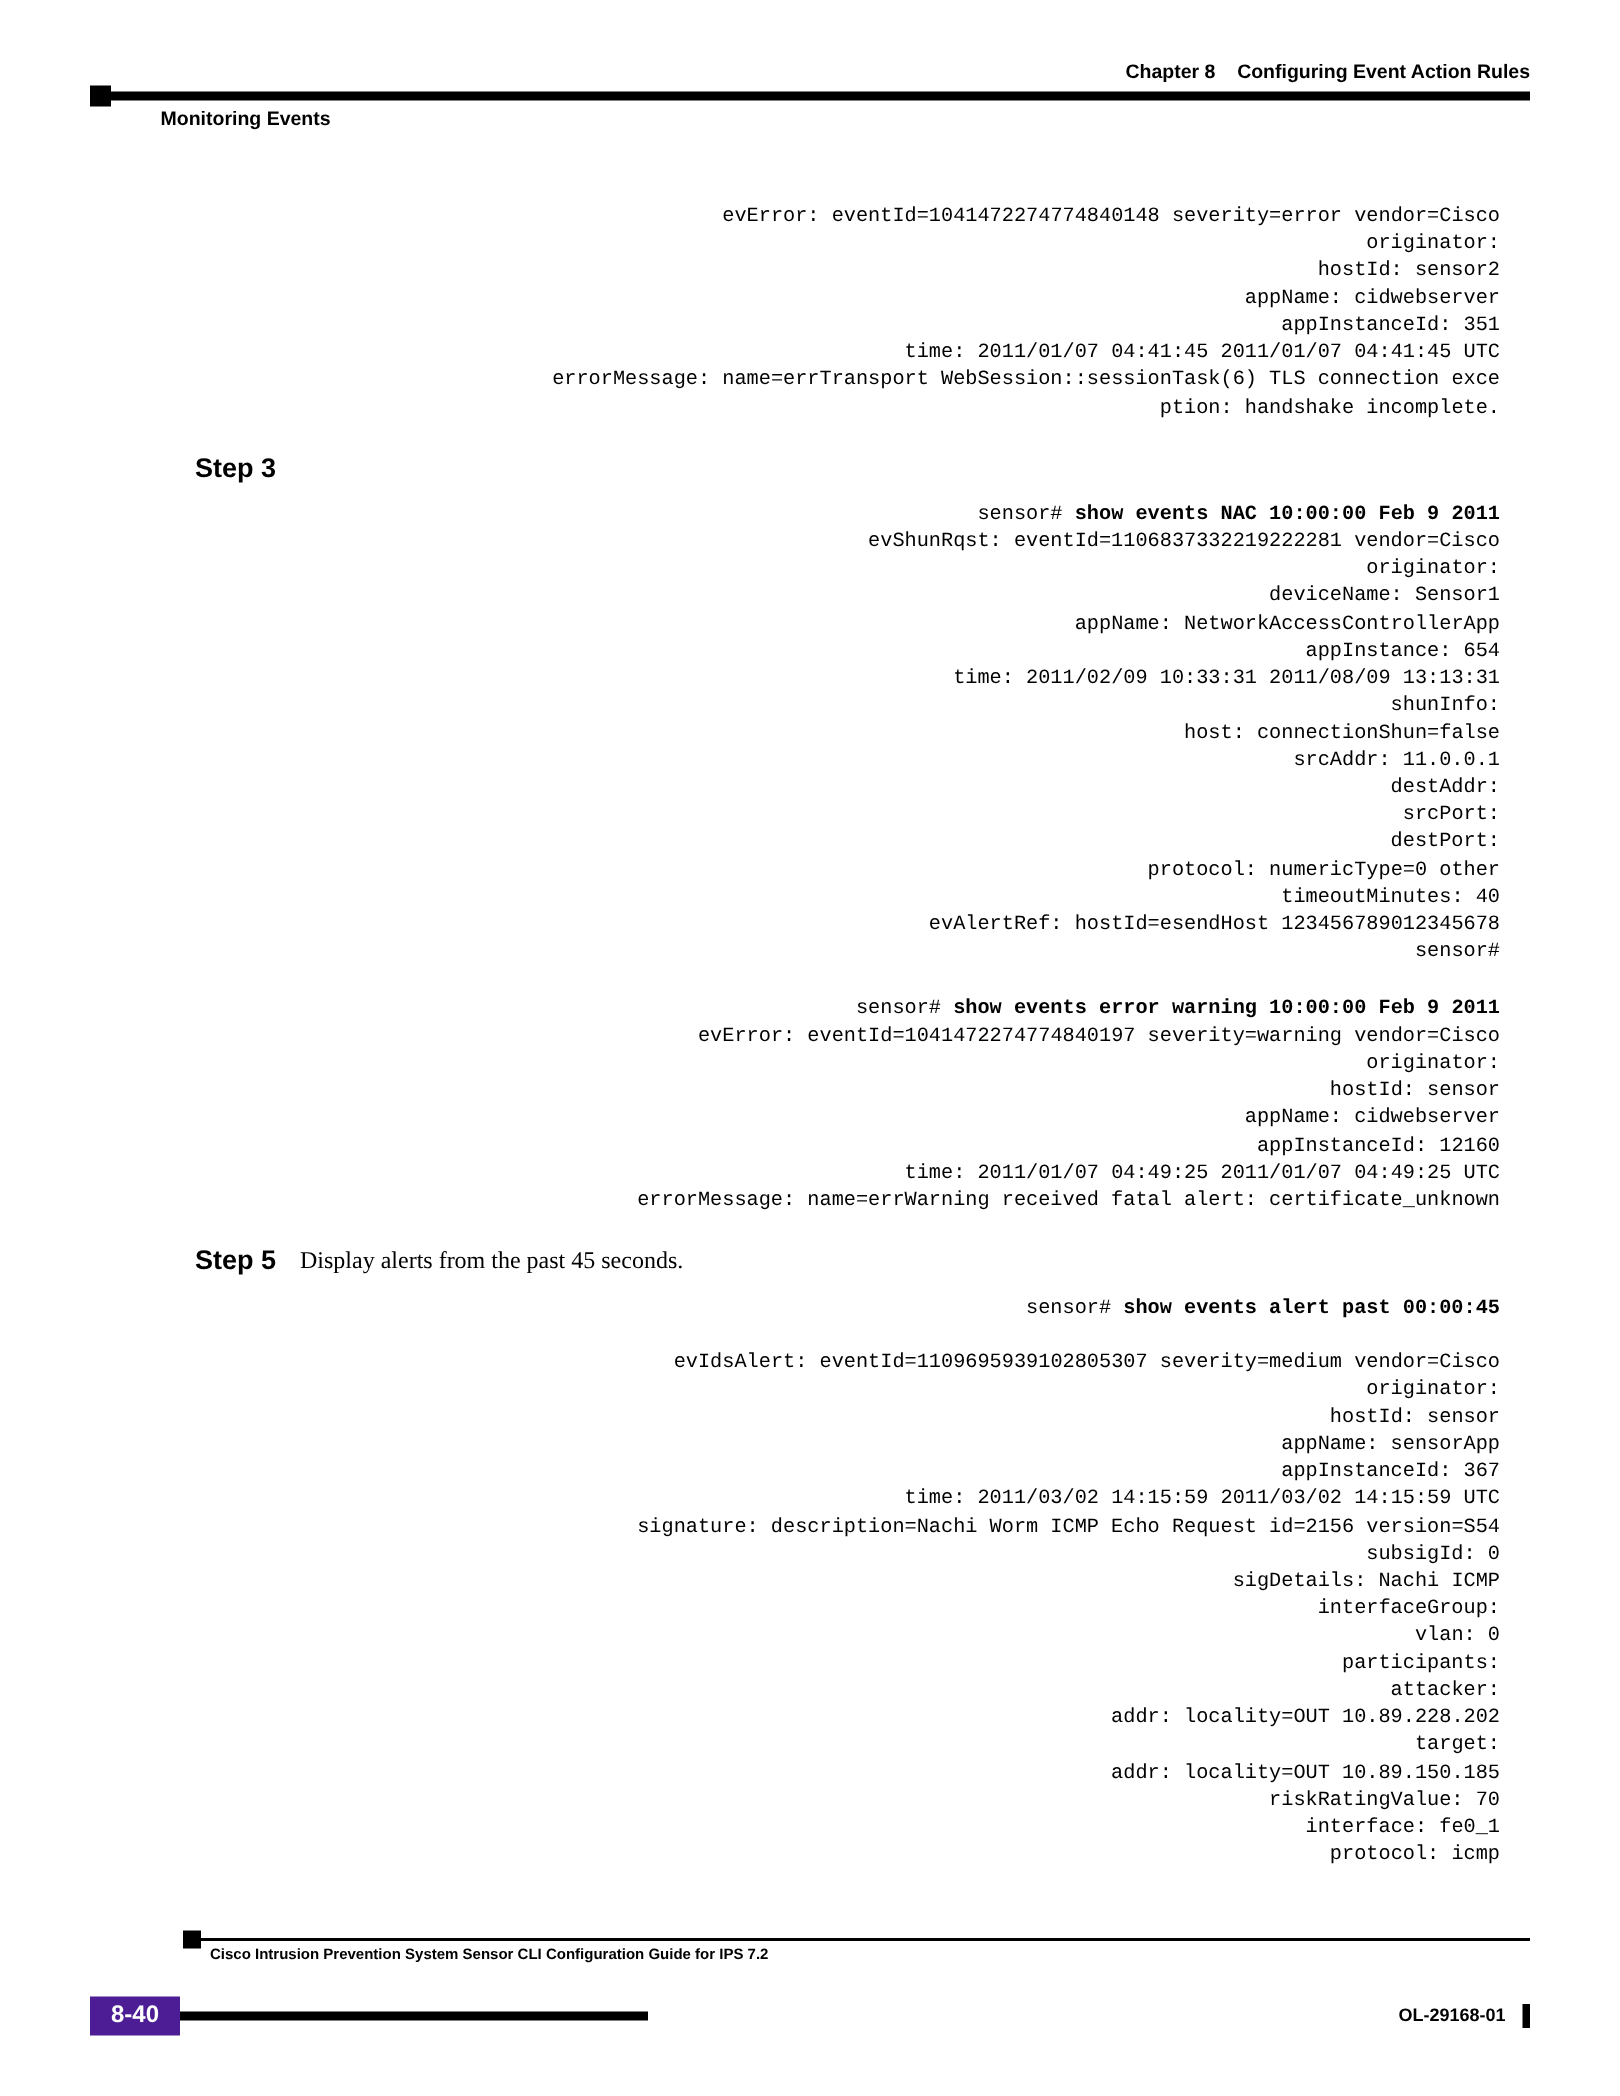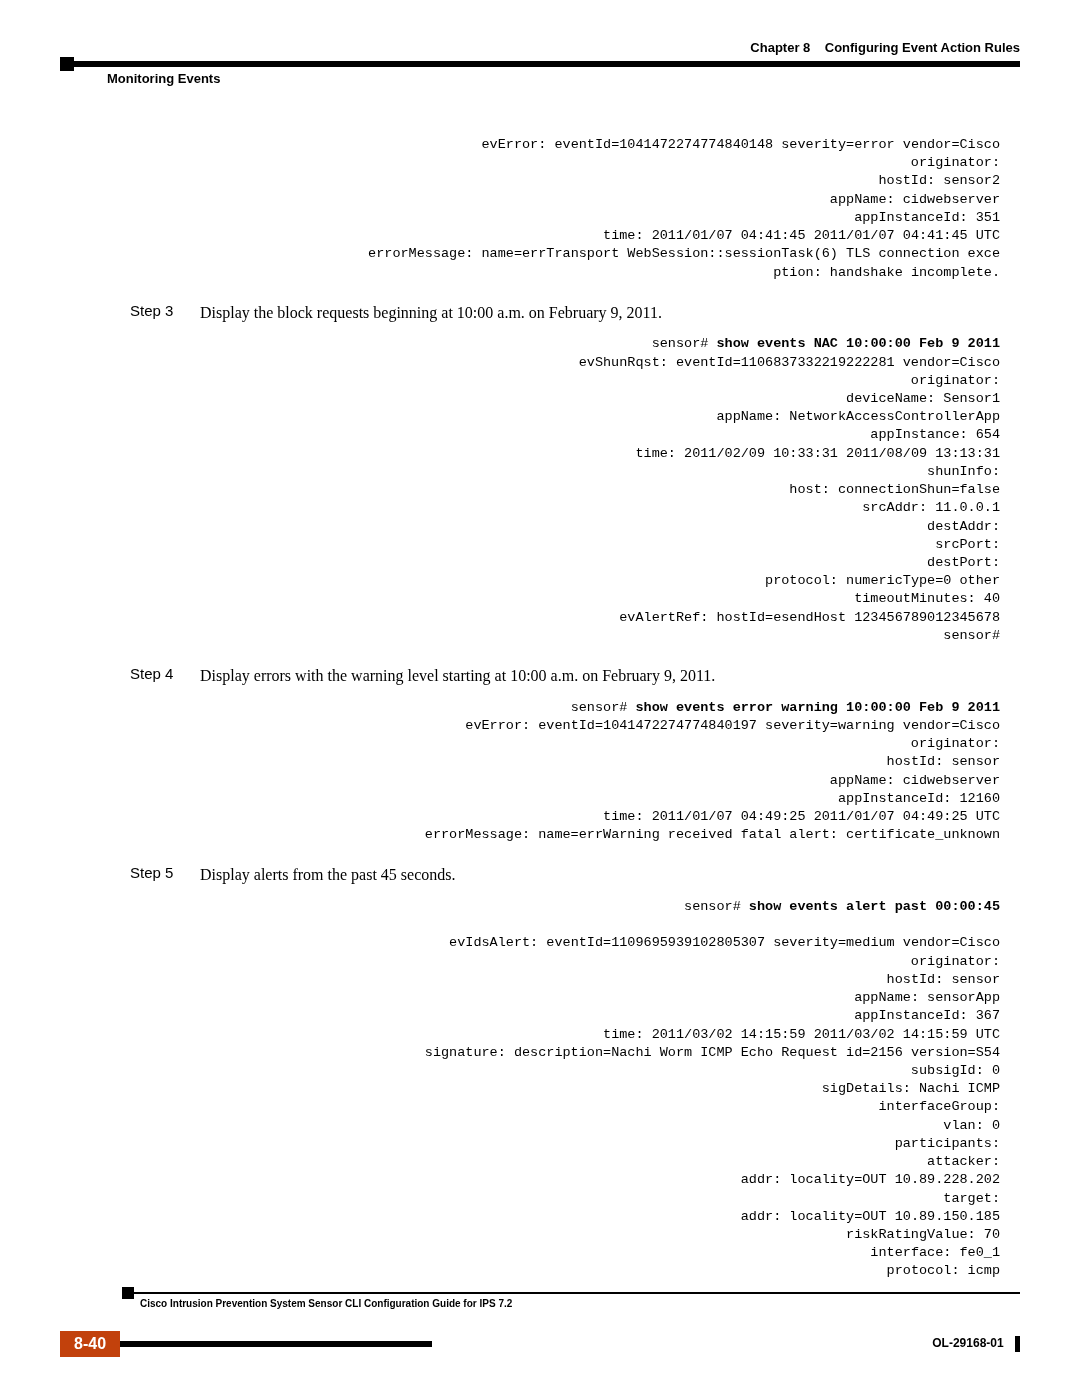--- a/index.html
+++ b/index.html
@@ -57,22 +57,22 @@
       margin-bottom: 20px;
       text-align: right;
     }
     .step-row {
       display: flex;
       margin-bottom: 12px;
       margin-left: -70px;
     }
     .step-label {
       font-family: Arial, Helvetica, sans-serif;
-      font-size: 15px;
-      font-weight: normal;
+      font-size: 18px;
+      font-weight: bold;
       width: 70px;
       flex-shrink: 0;
     }
     .step-text {
       font-family: 'Times New Roman', Times, serif;
       font-size: 16px;
       line-height: 1.35;
     }
     .prompt {
       font-family: 'Courier New', Courier, monospace;
@@ -110,21 +110,21 @@
       font-size: 10px;
       font-weight: bold;
       margin-left: 80px;
       margin-bottom: 22px;
     }
     .footer-bottom {
       display: flex;
       align-items: center;
     }
     .page-num-box {
-      background: #c2410c;
+      background: #4c1d95;
       color: #fff;
       font-family: Arial, Helvetica, sans-serif;
       font-size: 16px;
       font-weight: bold;
       padding: 4px 14px;
     }
     .footer-right {
       margin-left: auto;
       font-family: Arial, Helvetica, sans-serif;
       font-size: 12px;
@@ -165,44 +165,39 @@
   originator:
     hostId: sensor2
     appName: cidwebserver
     appInstanceId: 351
   time: 2011/01/07 04:41:45 2011/01/07 04:41:45 UTC
   errorMessage: name=errTransport WebSession::sessionTask(6) TLS connection exce
 ption: handshake incomplete.</div>
 
   <div class="step-row">
     <div class="step-label">Step 3</div>
-    <div class="step-text">Display the block requests beginning at 10:00 a.m. on February 9, 2011.</div>
   </div>
   <div class="code-block"><span class="prompt">sensor# </span><span class="cmd">show events NAC 10:00:00 Feb 9 2011</span>
 <span>evShunRqst: eventId=1106837332219222281 vendor=Cisco
   originator:
     deviceName: Sensor1
     appName: NetworkAccessControllerApp
     appInstance: 654
   time: 2011/02/09 10:33:31 2011/08/09 13:13:31
   shunInfo:
     host: connectionShun=false
       srcAddr: 11.0.0.1
       destAddr:
       srcPort:
       destPort:
       protocol: numericType=0 other
     timeoutMinutes: 40
   evAlertRef: hostId=esendHost 123456789012345678
 sensor#</span></div>
 
-  <div class="step-row">
-    <div class="step-label">Step 4</div>
-    <div class="step-text">Display errors with the warning level starting at 10:00 a.m. on February 9, 2011.</div>
-  </div>
   <div class="code-block"><span class="prompt">sensor# </span><span class="cmd">show events error warning 10:00:00 Feb 9 2011</span>
 <span>evError: eventId=1041472274774840197 severity=warning vendor=Cisco
   originator:
     hostId: sensor
     appName: cidwebserver
     appInstanceId: 12160
   time: 2011/01/07 04:49:25 2011/01/07 04:49:25 UTC
   errorMessage: name=errWarning received fatal alert: certificate_unknown</span></div>
 
   <div class="step-row">

